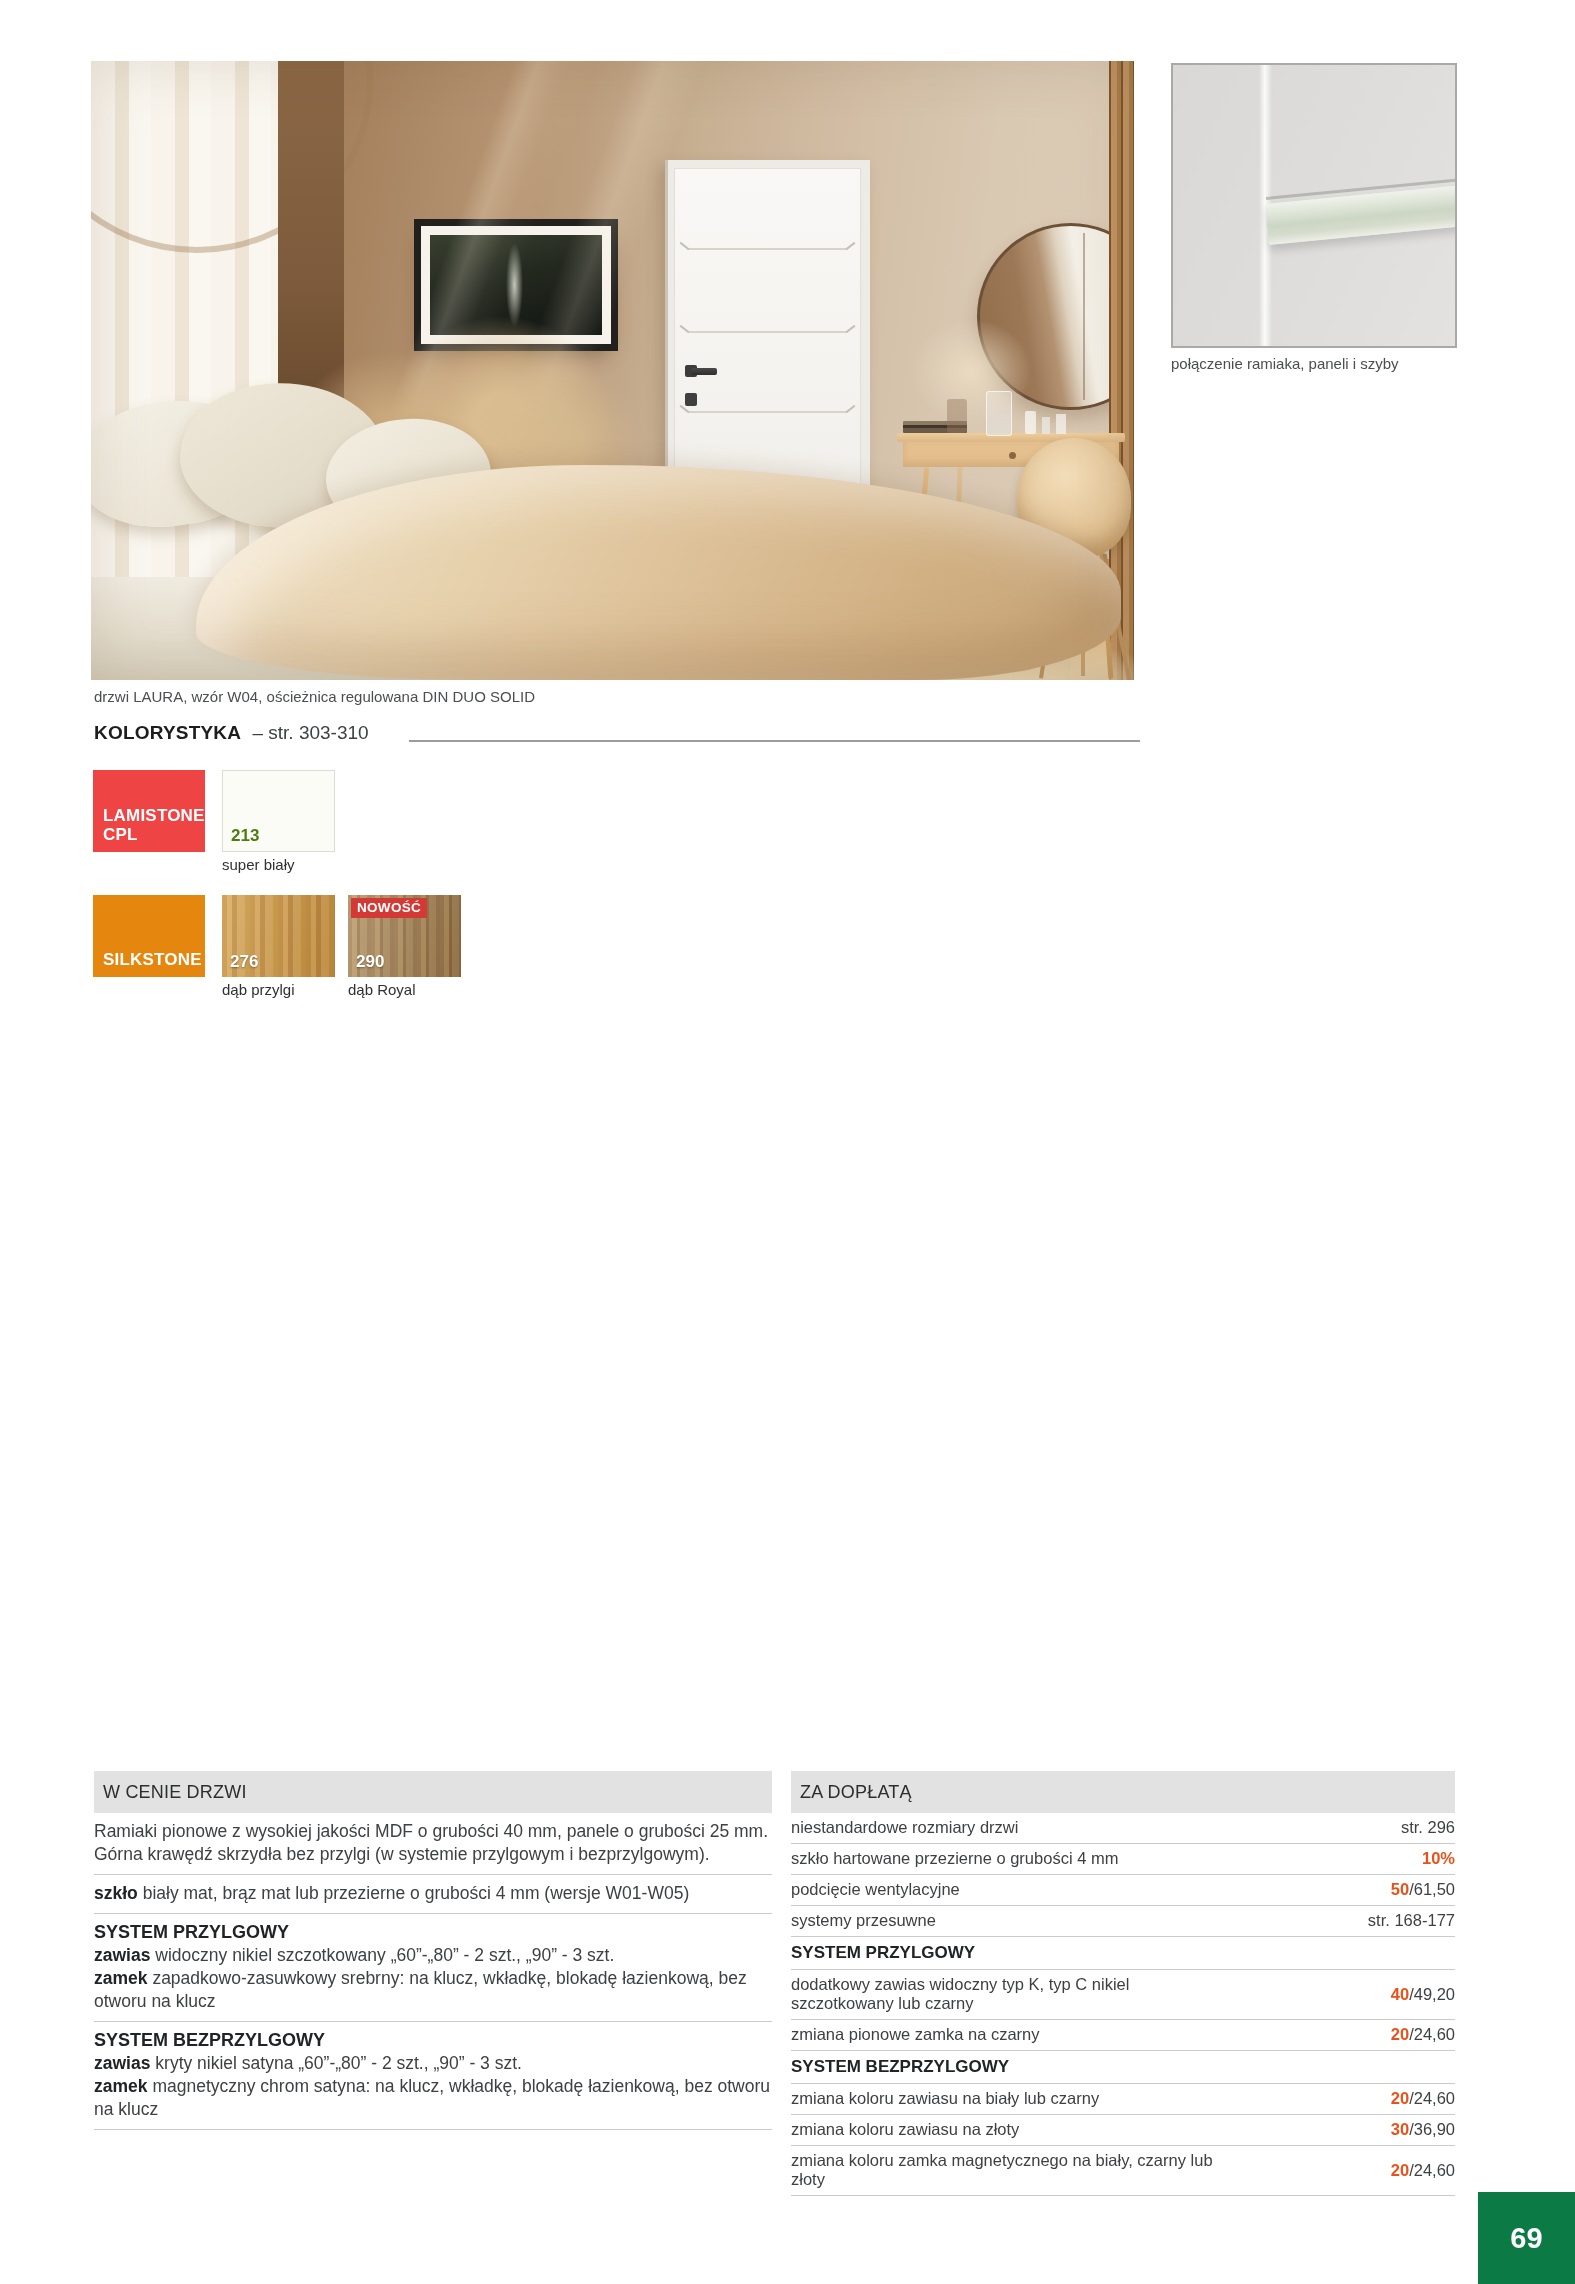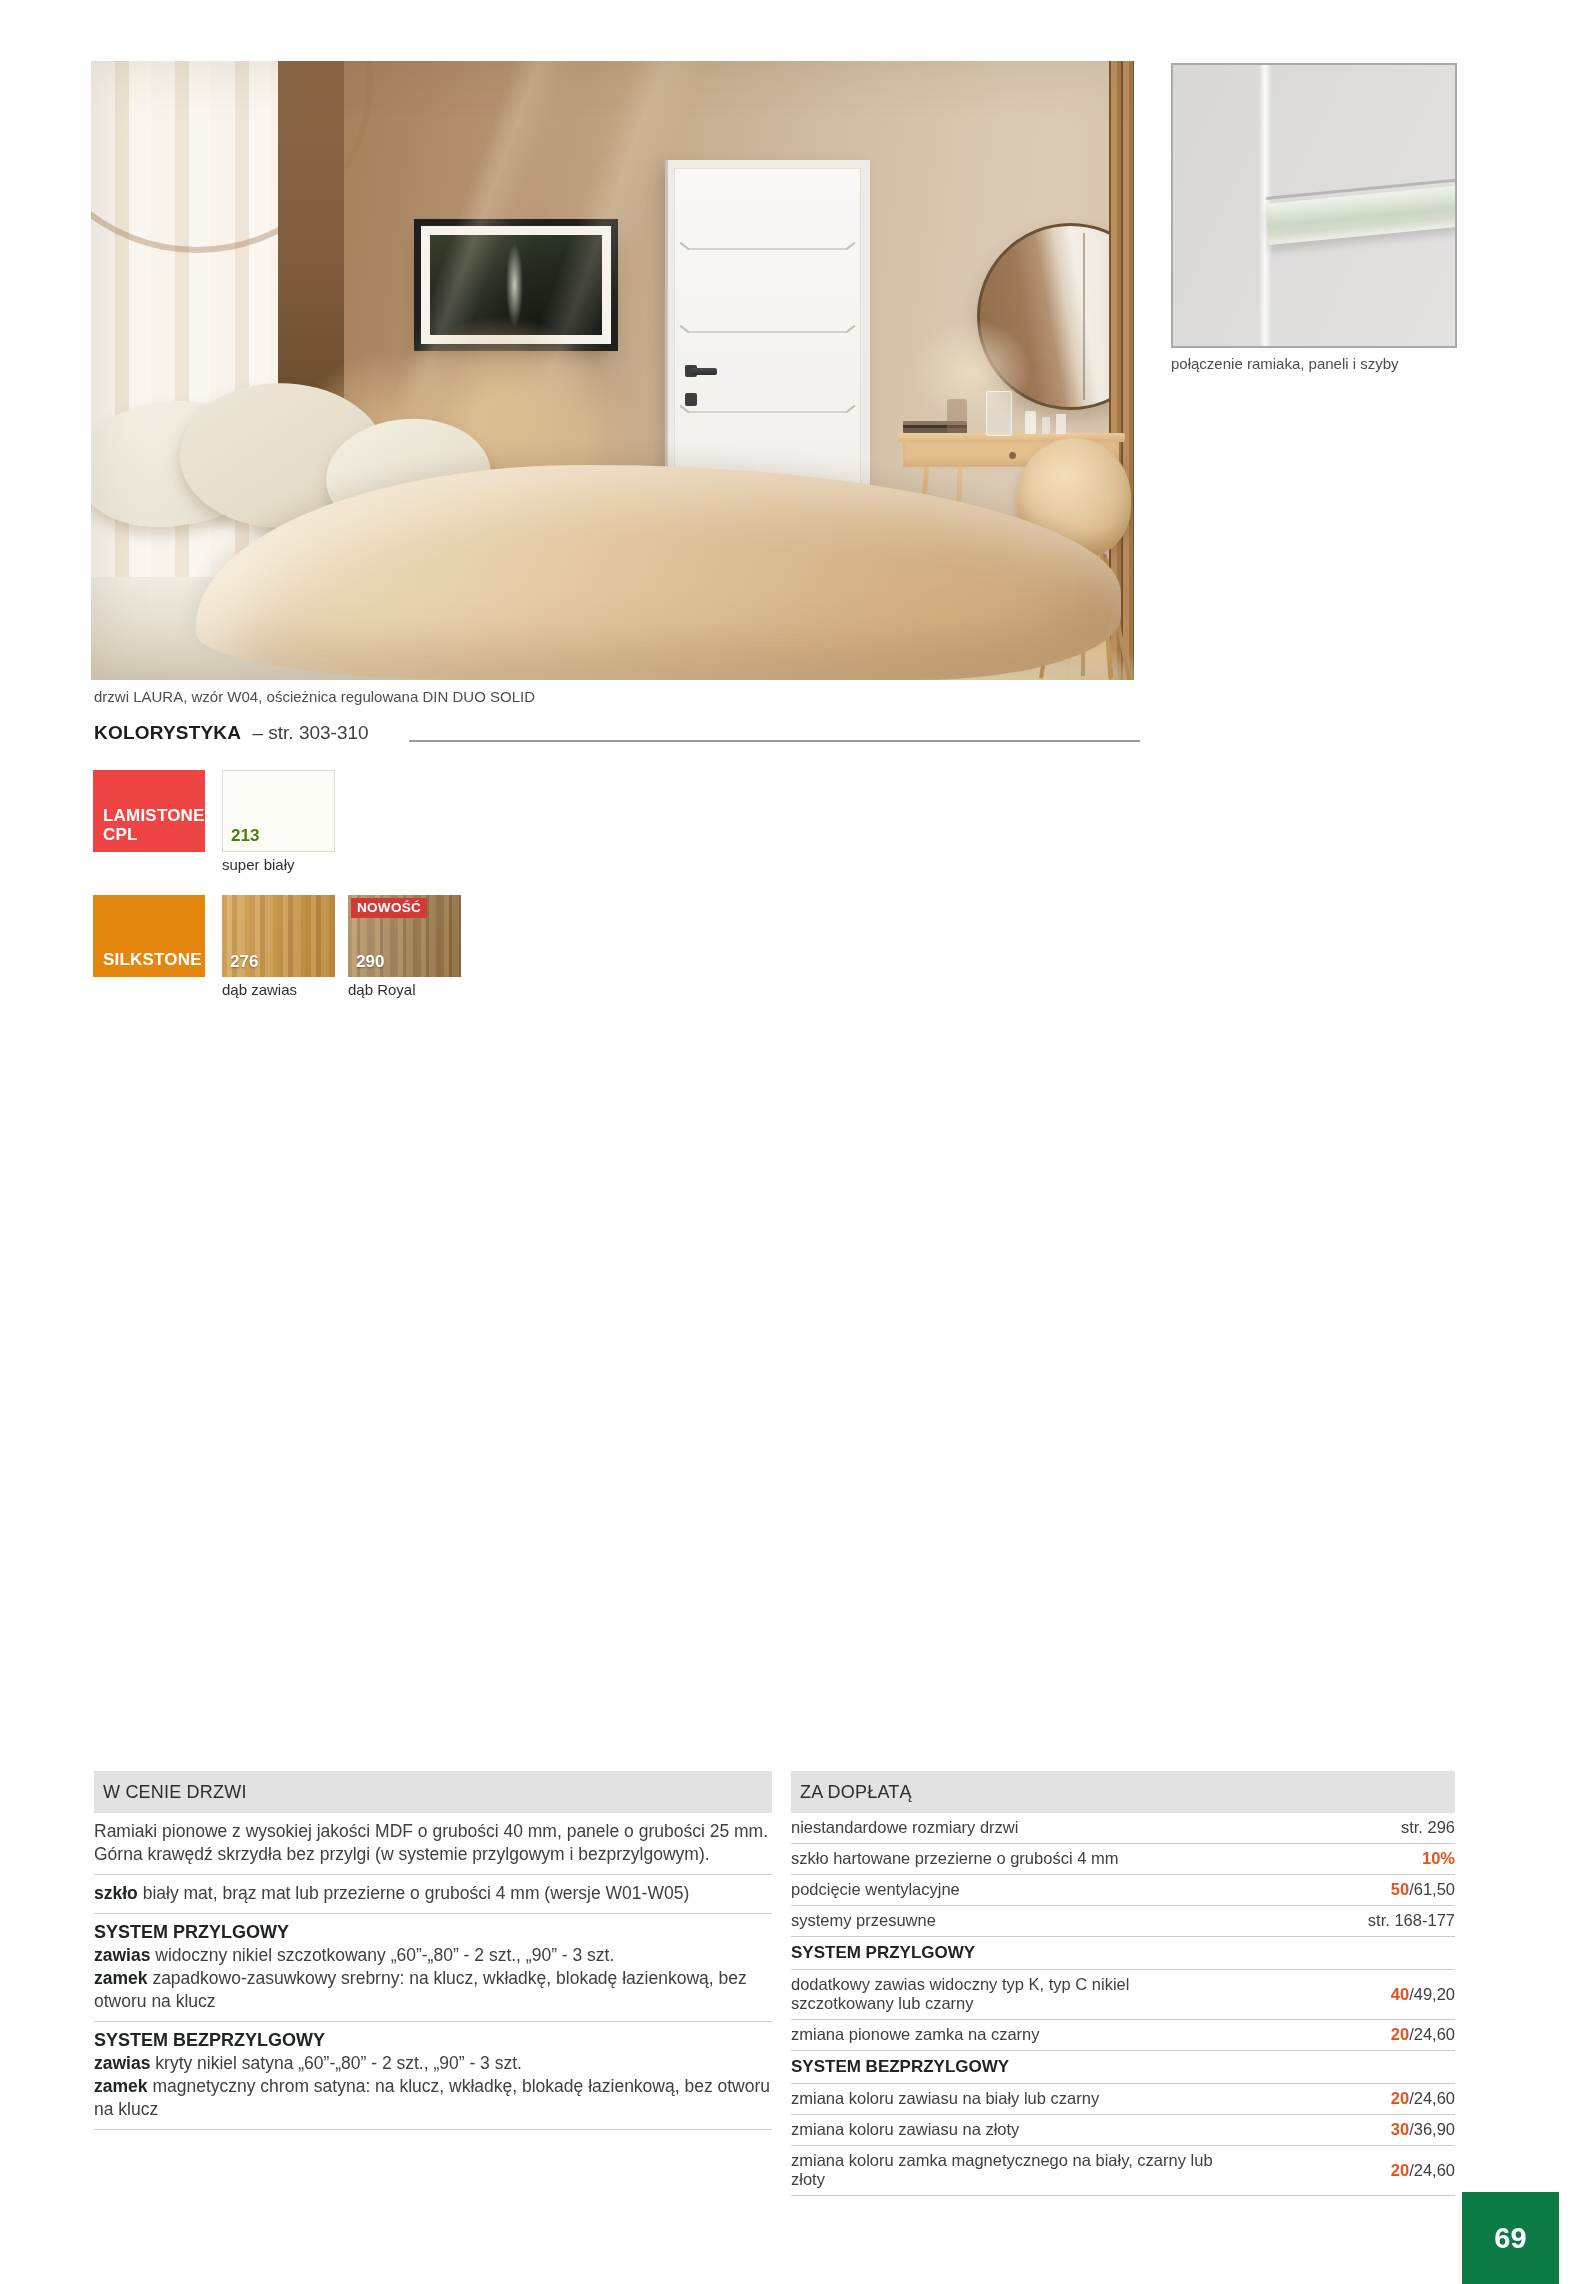--- a/index.html
+++ b/index.html
@@ -144,21 +144,21 @@
   .blk b{color:#212427;}
   .bh{font-weight:bold;color:#212427;font-size:18px;}
   .prow{display:flex;align-items:center;border-bottom:1px solid #cbcbcb;padding:5px 0 6px;
         font-size:16.5px;line-height:19px;color:#3e4144;}
   .lbl{flex:1;padding-right:14px;max-width:430px;}
   .lacc{color:var(--accent,#e8521a);}
   .val{margin-left:auto;text-align:right;white-space:nowrap;}
   .vacc{color:var(--accent,#e8521a);font-weight:bold;}
   .sub{border-bottom:1px solid #cbcbcb;padding:6px 0;font-weight:bold;font-size:17px;color:#212427;}
 
-  .pagenum{position:absolute;right:16px;bottom:0;width:97px;height:92px;background:var(--green,#0c7a44);
+  .pagenum{position:absolute;right:0;bottom:0;width:97px;height:92px;background:var(--green,#0c7a44);
         color:#fff;display:flex;align-items:center;justify-content:center;font-size:29px;font-weight:bold;}
 </style>
 </head>
 <body>
 
 <div class="page">
 
   <div class="hero">
     <div class="h-window"></div>
     <div class="h-arch"></div>
@@ -242,21 +242,21 @@
         </div>
       </div>
       <div class="swatch-row srow2">
         <div class="brand" style="background: rgb(229, 135, 15);">
           <span class="brand-line">SILKSTONE</span>
         </div>
         <div class="swatch">
           <div class="chip chip-wood-light">
             <span class="code">276</span>
           </div>
-          <div class="sname">dąb zawias</div>
+          <div class="sname">dąb przylgi</div>
         </div>
         <div class="swatch">
           <div class="chip chip-wood-royal">
             <span class="badge">NOWOŚĆ</span>
             <span class="code">290</span>
           </div>
           <div class="sname">dąb Royal</div>
         </div>
       </div>
     </div>

